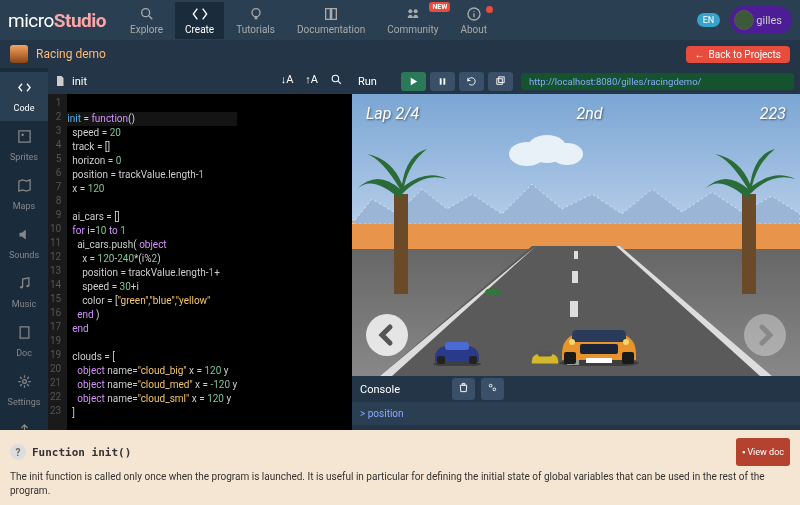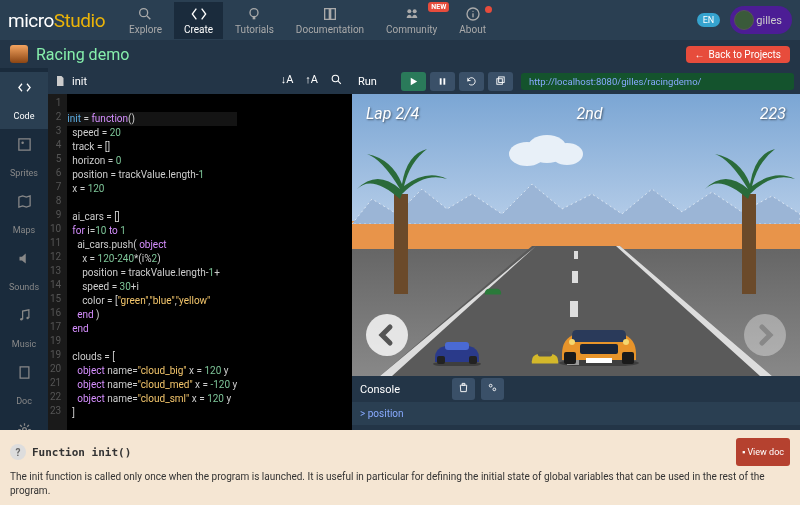--- a/index.html
+++ b/index.html
@@ -1,35 +1,35 @@
 <!DOCTYPE html>
 <html><head>
 <meta charset="utf-8">
 <style>
 *{margin:0;padding:0;box-sizing:border-box;font-family:-apple-system,BlinkMacSystemFont,"Segoe UI",Roboto,sans-serif}
 body{width:800px;height:505px;background:#1a2b3c;color:#ccc;font-size:11px;overflow:hidden}
 .topbar{height:40px;background:#2a3f52;display:flex;align-items:center;padding:0 8px;gap:2px}
 .logo{display:flex;align-items:center;font-weight:400;font-size:19px;letter-spacing:-0.5px;margin-right:12px}
 .logo .m{color:#fff}
-.logo .s{color:#eab308;font-weight:400}
+.logo .s{color:#fca5a5;font-weight:700}
 .navitem{display:flex;flex-direction:column;align-items:center;padding:4px 10px;cursor:pointer;color:#aaa;font-size:10px;gap:2px;position:relative}
 .navitem.active{background:#1a2b3c;color:#fff}
 .navitem svg{width:16px;height:16px}
 .spacer{flex:1}
 .langbadge{background:#36a3ce;color:#fff;padding:2px 6px;border-radius:10px;font-size:9px}
 .userbox{display:flex;align-items:center;gap:2px;background:#4c1d95;padding:4px 10px 4px 4px;border-radius:14px;margin-left:8px}
 .avatar{width:20px;height:20px;border-radius:50%;background:#3a5a3a;border:1px solid #555}
 .newbadge{position:absolute;top:0;right:-2px;background:#e74c3c;color:#fff;font-size:7px;padding:1px 3px;border-radius:3px;font-weight:bold}
 .notif{position:absolute;top:4px;right:4px;width:7px;height:7px;background:#e74c3c;border-radius:50%}
 .projectbar{height:28px;background:#233547;display:flex;align-items:center;padding:0 10px;gap:8px}
 .projicon{width:18px;height:18px;background:linear-gradient(#f4a460,#8b4513);border-radius:3px}
 .backbtn{background:#e74c3c;color:#fff;padding:3px 9px;border-radius:4px;font-size:10px;cursor:pointer;display:flex;align-items:center;gap:4px}
 .main{display:flex;height:437px}
 .leftnav{width:48px;background:#1a2b3c;display:flex;flex-direction:column;padding-top:4px}
-.lnitem{display:flex;flex-direction:column;align-items:center;padding:8px 2px;cursor:pointer;color:#888;font-size:9px;gap:16px}
+.lnitem{display:flex;flex-direction:column;align-items:center;padding:8px 2px;cursor:pointer;color:#888;font-size:9px;gap:8px}
 .lnitem.active{color:#fff;background:#2a3f52}
 .lnitem svg{width:15px;height:15px}
 .codearea{flex:1;display:flex;flex-direction:column;background:#000;min-width:0}
 .codeheader{height:26px;background:#233547;display:flex;align-items:center;padding:0 6px;gap:6px}
 .fileicon{width:12px;height:12px;fill:#aaa}
 .codetools{margin-left:auto;display:flex;gap:6px;color:#fff;font-size:11px}
 .tool{cursor:pointer;padding:2px 3px}
 .editor{flex:1;display:flex;font-family:Menlo,Consolas,monospace;font-size:10px;line-height:14px;overflow:hidden;position:relative}
 .gutter{background:#1a1a1a;color:#555;text-align:right;padding:2px 6px 2px 2px;user-select:none}
 .code{padding:18px 0;white-space:pre;color:#ccc}
@@ -122,21 +122,21 @@
   <div class="spacer"></div>
   <span class="langbadge">EN</span>
   <div class="userbox">
       <div class="avatar"></div>
       <span>gilles</span>
     </div>
 </div>
 
 <div class="projectbar">
   <div class="projicon"></div>
-  <span style="color:#86efac;font-size:16px">Racing demo</span>
+  <span style="color:#fdba74;font-size:12px">Racing demo</span>
   <div class="spacer"></div>
   <div class="backbtn">
       <span>←</span>
       <span>Back to Projects</span>
     </div>
 </div>
 
 <div class="main">
   <div class="leftnav">
     <div class="lnitem active">

